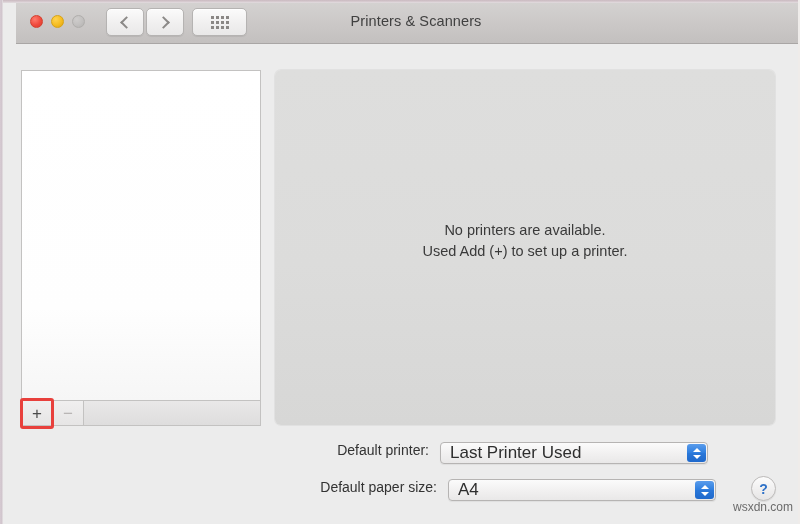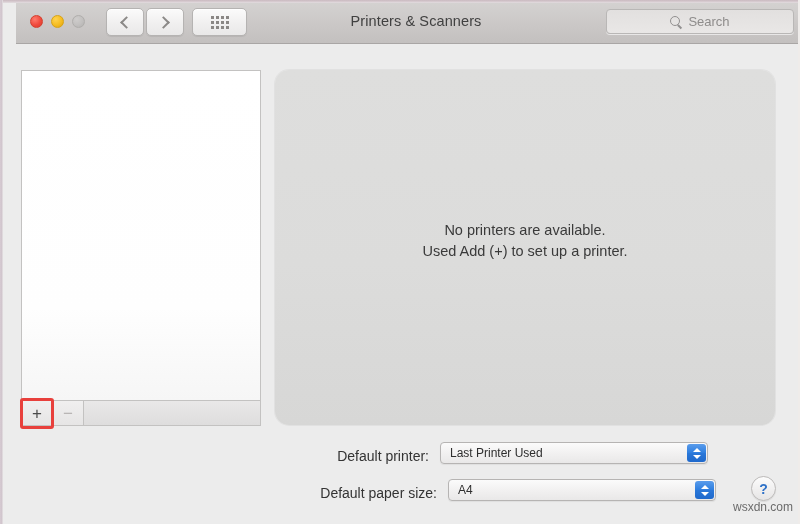--- a/index.html
+++ b/index.html
@@ -228,40 +228,40 @@
     pointer-events: none;
     z-index: 20;
   }
 
   
   #main-panel {
     position: absolute;
     left: 275px; top: 26px;
     width: 500px; height: 355px;
     background: linear-gradient(to bottom, #dededd 0%, #dcdcdb 55%, #d7d7d6 100%);
-    border-radius: 14px;
+    border-radius: 6px;
     box-shadow: 0 0 0 1px rgba(0,0,0,0.045);
   }
 
   #empty-message {
     position: absolute;
     left: 0; top: 150px;
     width: 500px;
     text-align: center;
     font-size: 14.5px;
     line-height: 21px;
     color: #3a3a3a;
   }
 
   
   .form-row {
     position: absolute;
     height: 22px;
     display: flex;
-    align-items: flex-end;
+    align-items: flex-start;
   }
   #row-default-printer { left: 0; top: 398px; width: 740px; }
   #row-paper-size      { left: 8px; top: 435px; width: 740px; }
 
   .form-label {
     width: 440px;
     text-align: right;
     padding-right: 11px;
     font-size: 14px;
     color: #333333;
@@ -273,21 +273,21 @@
     height: 22px;
     background: linear-gradient(to bottom, #fbfbfb 0%, #f2f1f1 50%, #e9e8e8 100%);
     border: 1px solid #b6b4b3;
     border-radius: 4px;
     display: flex;
     align-items: center;
     box-shadow: 0 1px 1px rgba(0,0,0,0.06);
   }
   .popup-value {
     padding-left: 9px;
-    font-size: 12px;
+    font-size: 17px;
     color: #2e2e2e;
     white-space: nowrap;
   }
   .popup-stepper {
     position: absolute;
     right: 1px; top: 1px;
     width: 19px; height: 18px;
     background: linear-gradient(to bottom, #5a9ceb 0%, #2f7fe0 48%, #2a77d8 52%, #1f69cc 100%);
     border-radius: 3px;
     display: flex;
@@ -367,24 +367,20 @@
           <i></i>
         <i></i>
           <i></i>
           <i></i>
           <i></i>
       </span>
     </div>
 
     <div id="window-title">Printers &amp; Scanners</div>
 
-    <div id="search-field">
-      <span id="search-icon"></span>
-      <span id="search-placeholder">Search</span>
-    </div>
   </div>
 
   <div id="content">
 
     <div id="printer-list"></div>
 
     <div id="list-toolbar">
       <div class="list-tb-btn" id="btn-add-printer">+</div>
       <div class="list-tb-btn" id="btn-remove-printer">−</div>
       <div id="list-tb-filler"></div>

